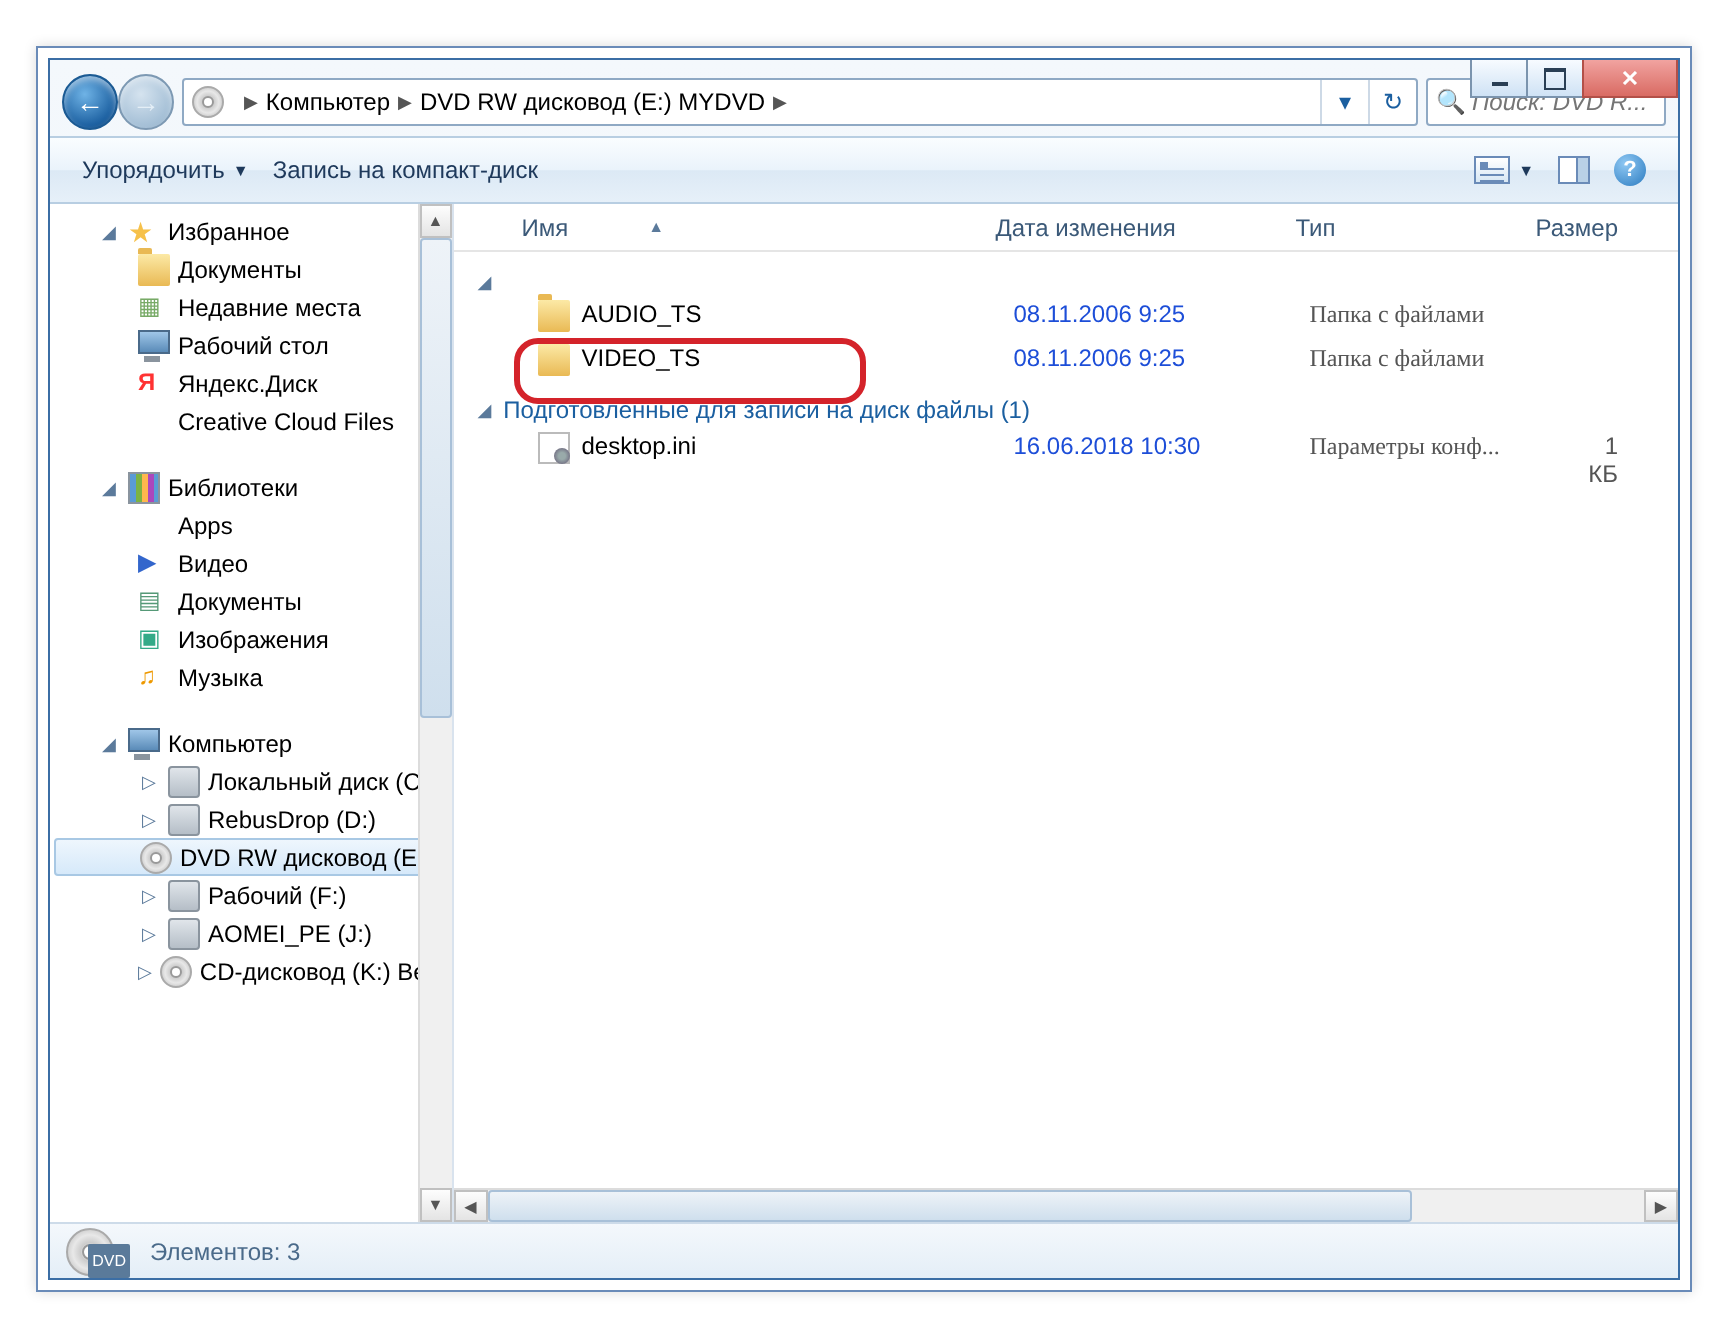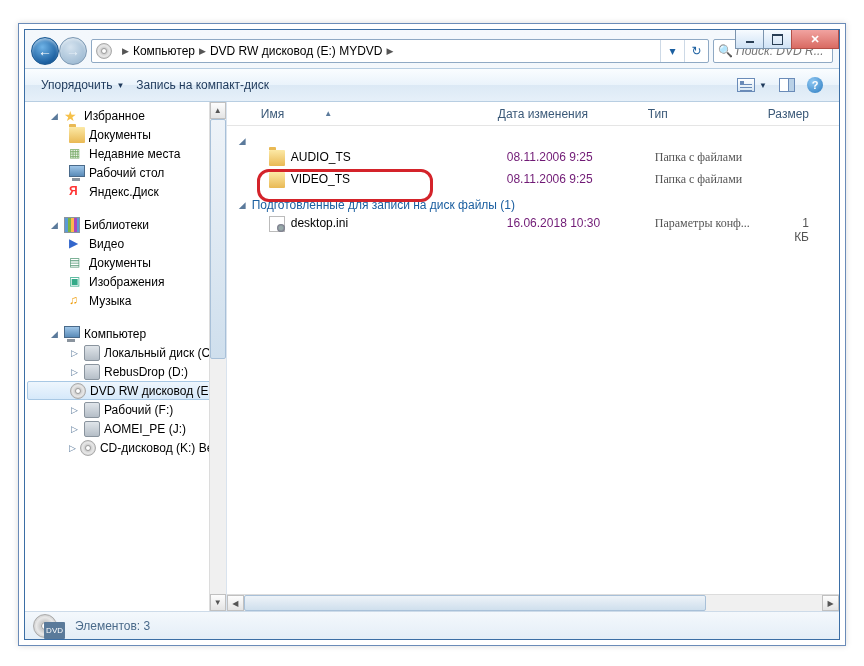--- a/index.html
+++ b/index.html
@@ -62,21 +62,21 @@
 .hcol.name .sort{font-size:8px;color:#5b7a9b;}
 .hcol.date{width:150px;}
 .hcol.type{width:120px;}
 .hcol.size{text-align:right;flex:1;padding-right:30px;}
 .filearea{flex:1;padding:6px 0;position:relative;}
 .group{display:flex;align-items:center;padding:4px 12px;color:#1b5fa0;gap:6px;}
 .group .tri2{font-size:9px;color:#5b7a9b;}
 .row{display:flex;height:22px;padding-left:42px;}
 .row .ficon{width:16px;height:16px;margin-right:6px;}
 .row .fname{width:216px;}
-.row .fdate{width:148px;color:#701a75;}
+.row .fdate{width:148px;color:#1d4ed8;}
 .row .ftype{width:130px;color:#555;font-family:Liberation Serif, serif;}
 .row .fsize{flex:1;text-align:right;color:#555;padding-right:30px;}
 .highlight{position:relative;}
 .highlight::after{content:"";position:absolute;left:30px;top:-3px;width:170px;height:27px;border:3px solid #d4232a;border-radius:12px;pointer-events:none;}
 .ico-ini{width:14px;height:16px;border:1px solid #bbb;background:#fff;position:relative;display:inline-block;}
 .ico-ini::after{content:"";position:absolute;right:-1px;bottom:-1px;width:8px;height:8px;background:radial-gradient(circle,#9aa 30%,#778 70%);border-radius:50%;}
 .hscroll{position:absolute;bottom:0;left:0;right:0;height:17px;background:#f0f0f0;display:flex;border-top:1px solid #dcdcdc;}
 .hscroll .sbtn{width:17px;background:linear-gradient(#fdfdfd,#e4e4e4);border:1px solid #c0c0c0;display:flex;align-items:center;justify-content:center;font-size:8px;color:#555;}
 .hscroll .track{flex:1;position:relative;}
 .hscroll .thumb{position:absolute;left:0;width:80%;top:0;bottom:0;background:linear-gradient(#eef3f8,#cfdfed);border:1px solid #a8c0d8;border-radius:2px;}
@@ -164,25 +164,33 @@
             <span>Недавние места</span>
           </div>
     <div class="nav-item l2">
             <span class="ico ico-monitor"></span>
             <span>Рабочий стол</span>
           </div>
     <div class="nav-item l2">
             <span class="ico" style="color:#f33;font-weight:bold;">Я</span>
             <span>Яндекс.Диск</span>
           </div>
+    <div class="nav-item l2">
+            <span class="ico"></span>
+            <span>Creative Cloud Files</span>
+          </div>
     <div style="height:14px"></div>
     <div class="nav-item l1">
             <span class="expander">◢</span>
             <span class="ico ico-lib"></span>
             <span>Библиотеки</span>
+          </div>
+    <div class="nav-item l2">
+            <span class="ico"></span>
+            <span>Apps</span>
           </div>
     <div class="nav-item l2">
             <span class="ico" style="color:#36c;">▶</span>
             <span>Видео</span>
           </div>
     <div class="nav-item l2">
             <span class="ico" style="color:#597;">▤</span>
             <span>Документы</span>
           </div>
     <div class="nav-item l2">

